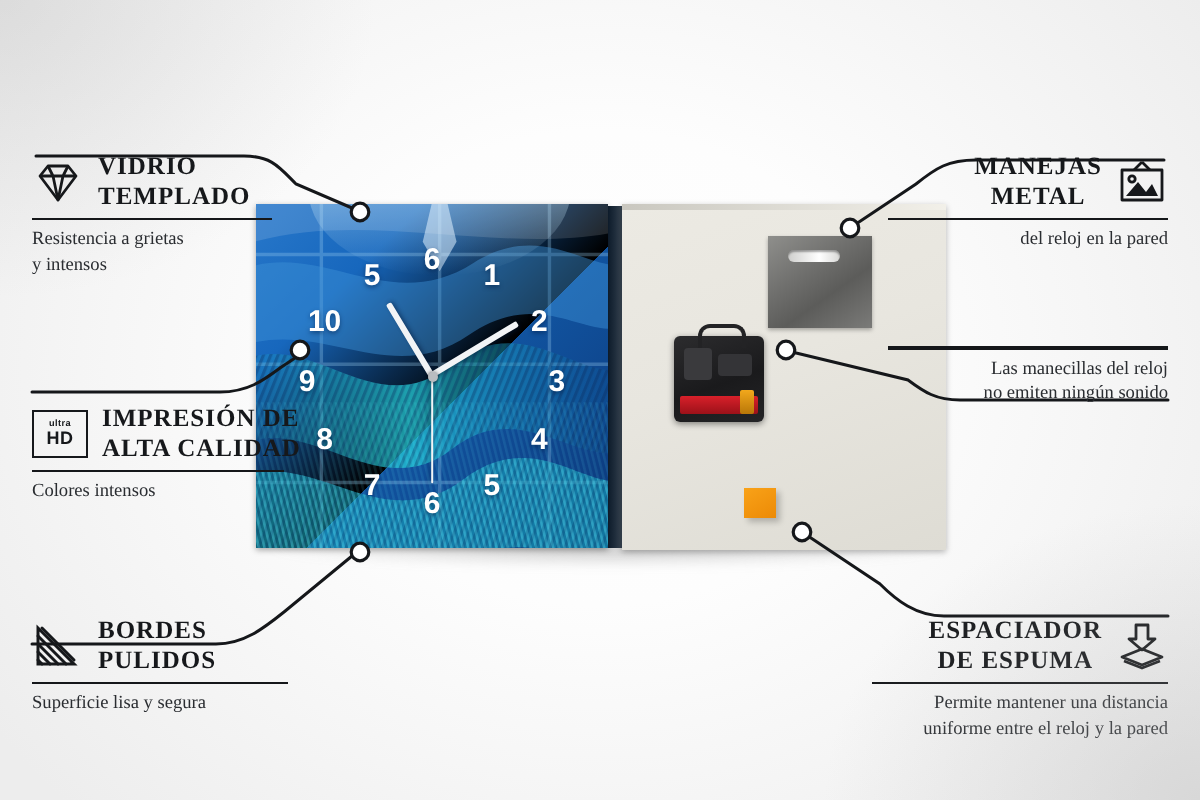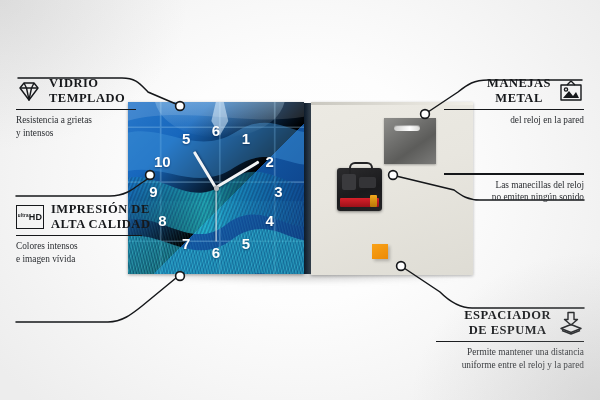--- a/index.html
+++ b/index.html
@@ -104,21 +104,21 @@
   }
   .left .fhead{justify-content:flex-start;}
   .left .ftitle{text-align:left;}
   .left .fdesc{text-align:left;}
   .right .fhead{justify-content:flex-end;}
   .right .ftitle{text-align:center;}
   .right .fdesc{text-align:right;}
   .ico{width:26px;height:24px;flex:0 0 26px;display:block;}
   .hdbox{
     width:26px;height:22px;border:1.6px solid #16181b;flex:0 0 26px;
-    display:flex;flex-direction:row;align-items:center;justify-content:center;line-height:1;
+    display:flex;flex-direction:column;align-items:center;justify-content:center;line-height:1;
   }
   .hdbox .u{font-family:"Liberation Sans",sans-serif;font-size:4.6px;font-weight:bold;color:#16181b;letter-spacing:.2px;}
   .hdbox .h{font-family:"Liberation Sans",sans-serif;font-size:9px;font-weight:bold;color:#16181b;letter-spacing:.2px;margin-top:.5px;}
 </style>
 </head>
 <body>
 
 <div id="stage">
 
   <div class="product">
@@ -259,24 +259,41 @@
         <span class="h">HD</span>
       </div>
       <div class="ftitle">
         <div>IMPRESIÓN DE</div>
         <div>ALTA CALIDAD</div>
       </div>
     </div>
     <div class="rule" style="width:126px;"></div>
     <div class="fdesc">
       <div>Colores intensos</div>
-      <div>e imagen vívida</div>
-    </div>
-  </div>
-
+    </div>
+  </div>
+
+  <div class="feat left" style="left:16px;top:276px;width:150px;">
+    <div class="fhead">
+      <svg class="ico" viewBox="0 0 26 24">
+        <g stroke="#16181b" stroke-width="1.5" stroke-linecap="round">
+          <path d="M3 3 L3 21 L21 21 Z" fill="none"></path>
+          <path d="M3 7 L17 21 M3 11 L13 21 M3 15 L9 21 M3 19 L5 21 M5 3 L21 19"></path>
+        </g>
+      </svg>
+      <div class="ftitle">
+        <div>BORDES</div>
+        <div>PULIDOS</div>
+      </div>
+    </div>
+    <div class="rule" style="width:128px;"></div>
+    <div class="fdesc">
+      <div>Superficie lisa y segura</div>
+    </div>
+  </div>
 
   <div class="feat right" style="left:444px;top:44px;width:140px;">
     <div class="fhead">
       <div class="ftitle">
         <div>MANEJAS</div>
         <div>METAL</div>
       </div>
       <svg class="ico" viewBox="0 0 26 24">
         <g fill="none" stroke="#16181b" stroke-width="1.4" stroke-linejoin="round">
           <path d="M13 2 L9 6 M13 2 L17 6"></path>

